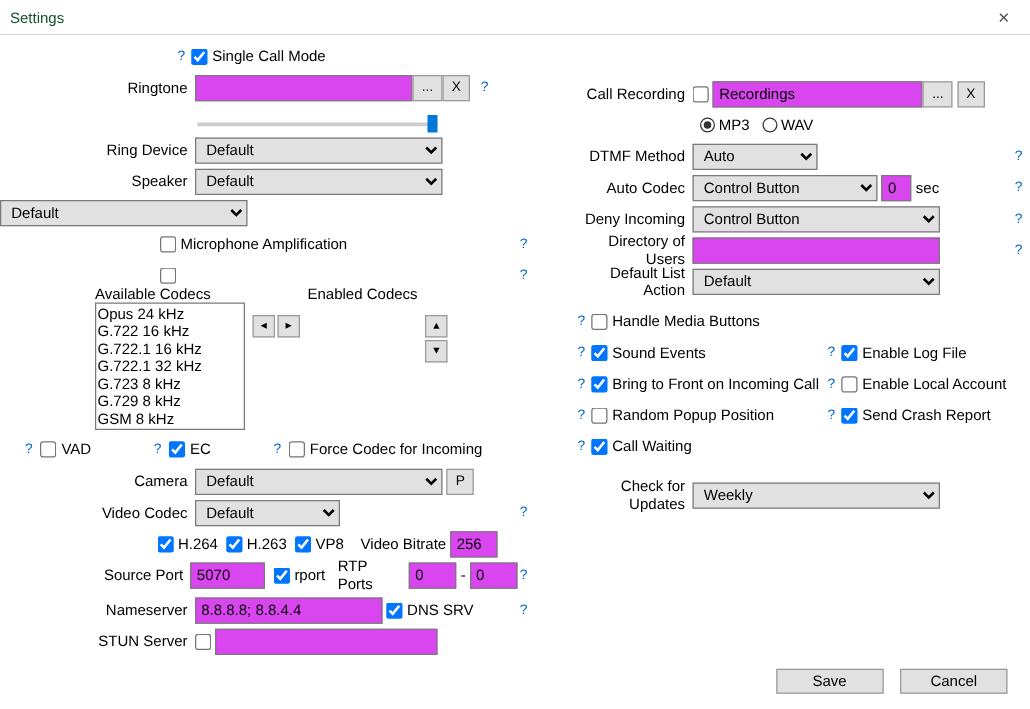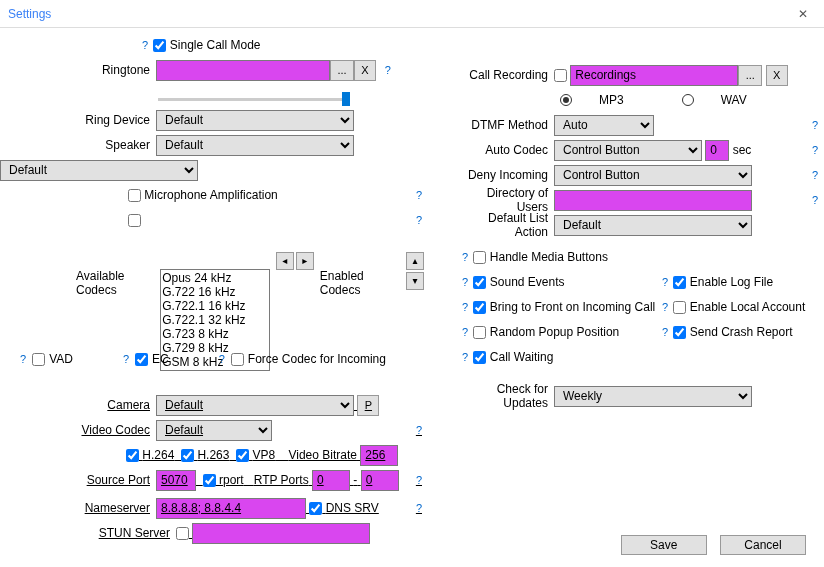--- a/index.html
+++ b/index.html
@@ -1,18 +1,18 @@
 <!DOCTYPE html>
 <html><head>
 <meta charset="utf-8">
 <style>
 * { box-sizing: border-box; margin: 0; padding: 0; }
 body { font-family: "Segoe UI", Tahoma, sans-serif; font-size: 12px; color: #000; background: #fff; width: 824px; height: 567px; position: relative; }
 .titlebar { height: 28px; border-bottom: 1px solid #ddd; display: flex; align-items: center; padding: 0 8px; }
-.titlebar-title { font-size: 12px; color: #3b82f6; }
+.titlebar-title { font-size: 12px; color: #14532d; }
 .titlebar-close { margin-left: auto; font-size: 12px; color: #555; padding: 2px 8px; cursor: pointer; }
 .content { position: absolute; top: 34px; left: 0; right: 0; bottom: 0; }
 .qmark { color: #0066cc; font-size: 11px; cursor: pointer; display: inline-block; padding: 0 2px; }
 .row { display: flex; align-items: center; height: 22px; margin-bottom: 3px; }
 .label { text-align: right; padding-right: 6px; font-size: 12px; }
 .left-col .label { width: 156px; }
 .right-col .label { width: 94px; }
 input[type="text"], select { font-family: inherit; font-size: 12px; border: 1px solid #7a7a7a; background: #d946ef; height: 21px; padding: 0 4px; }
 select { background: #e1e1e1; }
 input[type="checkbox"] { width: 13px; height: 13px; margin: 0; vertical-align: middle; }
@@ -20,21 +20,21 @@
 .btn-browse { width: 24px; height: 21px; border: 1px solid #999; background: #e1e1e1; font-size: 11px; cursor: pointer; text-align: center; line-height: 19px; }
 .left-col { position: absolute; left: 0; top: 0; width: 430px; }
 .right-col { position: absolute; left: 460px; top: 30px; width: 360px; }
 .listbox { border: 1px solid #7a7a7a; background: #fff; font-size: 12px; overflow-y: auto; padding: 1px; }
 .listbox-item { padding: 0 0; white-space: nowrap; }
 .slider-track { width: 192px; height: 3px; background: #ccc; position: relative; margin-top: 8px; }
 .slider-thumb { position: absolute; width: 8px; height: 14px; background: #0078d7; top: -6px; right: 0; }
 .footer { position: absolute; bottom: 12px; right: 18px; }
 .btn { width: 86px; height: 20px; border: 1px solid #999; background: #e1e1e1; font-size: 12px; cursor: pointer; margin-left: 10px; }
 .codec-group { position: absolute; left: 76px; top: 194px; display: flex; align-items: flex-start; }
-.codec-section { display: flex; flex-direction: row; margin-top: 41px; }
+.codec-section { display: flex; flex-direction: column; }
 .codec-buttons { display: flex; flex-direction: column; gap: 2px; margin: 24px 6px 0 6px; }
 .arrow-btn { width: 18px; height: 18px; border: 1px solid #999; background: #e1e1e1; font-size: 10px; text-align: center; line-height: 16px; cursor: pointer; }
 .radio-circle { display: inline-block; width: 12px; height: 12px; border: 1px solid #333; border-radius: 50%; margin-right: 3px; vertical-align: middle; position: relative; }
 .radio-circle.checked::after { content: ''; position: absolute; width: 6px; height: 6px; background: #333; border-radius: 50%; top: 2px; left: 2px; }
 </style>
 </head>
 <body>
 
 <div class="titlebar">
   <span class="titlebar-title">Settings</span>
@@ -117,71 +117,71 @@
       <span style="width:40px"></span>
       <span class="qmark">?</span>
       <input type="checkbox" checked="" style="">
       <span>EC</span>
       <span style="width:40px"></span>
       <span class="qmark">?</span>
       <input type="checkbox" style="">
       <span>Force Codec for Incoming</span>
     </div>
 
-    <div style="position:absolute;top:360px;left:0;width:430px;text-decoration:underline;">
+    <div style="position:absolute;top:340px;left:0;width:430px;">
       <div class="row">
         <span class="label">Camera</span>
         <select style="width:198px"><option>Default</option></select>
         &nbsp;<span class="btn-small">P</span>
       </div>
       <div class="row">
         <span class="label">Video Codec</span>
         <select style="width:116px"><option>Default</option></select>
         <span class="qmark" style="margin-left:auto;margin-right:6px">?</span>
       </div>
       <div class="row" style="margin-left:126px;">
         <input type="checkbox" checked="" style="">&nbsp;<span>H.264</span>
         &nbsp;&nbsp;<input type="checkbox" checked="" style="">&nbsp;<span>H.263</span>
         &nbsp;&nbsp;<input type="checkbox" checked="" style="">&nbsp;<span>VP8</span>
         &nbsp;&nbsp;&nbsp;&nbsp;<span>Video Bitrate</span>&nbsp;
         <input type="text" style="width: 38px;" value="256">
       </div>
       <div class="row">
         <span class="label">Source Port</span>
-        <input type="text" style="width: 40px;" value="5070">
+        <input type="text" style="width: 60px;" value="5070">
         &nbsp;&nbsp;<input type="checkbox" checked="" style="">&nbsp;<span>rport</span>
         &nbsp;&nbsp;&nbsp;<span>RTP Ports</span>&nbsp;
         <input type="text" style="width: 38px;" value="0">
         &nbsp;<span>-</span>&nbsp;
         <input type="text" style="width: 38px;" value="0">
         <span class="qmark" style="margin-left:auto;margin-right:6px">?</span>
       </div>
       <div class="row" style="margin-top:6px;">
         <span class="label">Nameserver</span>
         <input type="text" style="width: 150px;" value="8.8.8.8; 8.8.4.4">
         &nbsp;<input type="checkbox" checked="" style="">&nbsp;<span>DNS SRV</span>
         <span class="qmark" style="margin-left:auto;margin-right:6px">?</span>
       </div>
-      <div class="row" style="margin-top:2px;padding-left:20px;">
+      <div class="row" style="margin-top:2px;">
         <span class="label">STUN Server</span>
         <input type="checkbox" style="">&nbsp;
         <input type="text" style="width: 178px;" value="">
       </div>
     </div>
   </div>
 
   <div class="right-col">
     <div class="row">
       <span class="label">Call Recording</span>
       <input type="checkbox" style="">&nbsp;
       <input type="text" style="width: 168px;" value="Recordings">
       <span class="btn-browse">...</span>
       &nbsp;<span class="btn-small">X</span>
     </div>
-    <div class="row" style="margin-left:100px;gap:24px;">
+    <div class="row" style="margin-left:100px;">
       <span class="radio-circle checked"></span><span>MP3</span>
       &nbsp;&nbsp;&nbsp;
       <span class="radio-circle"></span><span>WAV</span>
     </div>
     <div class="row">
       <span class="label">DTMF Method</span>
       <select style="width:100px"><option>Auto</option></select>
       <span class="qmark" style="margin-left:auto">?</span>
     </div>
     <div class="row">

